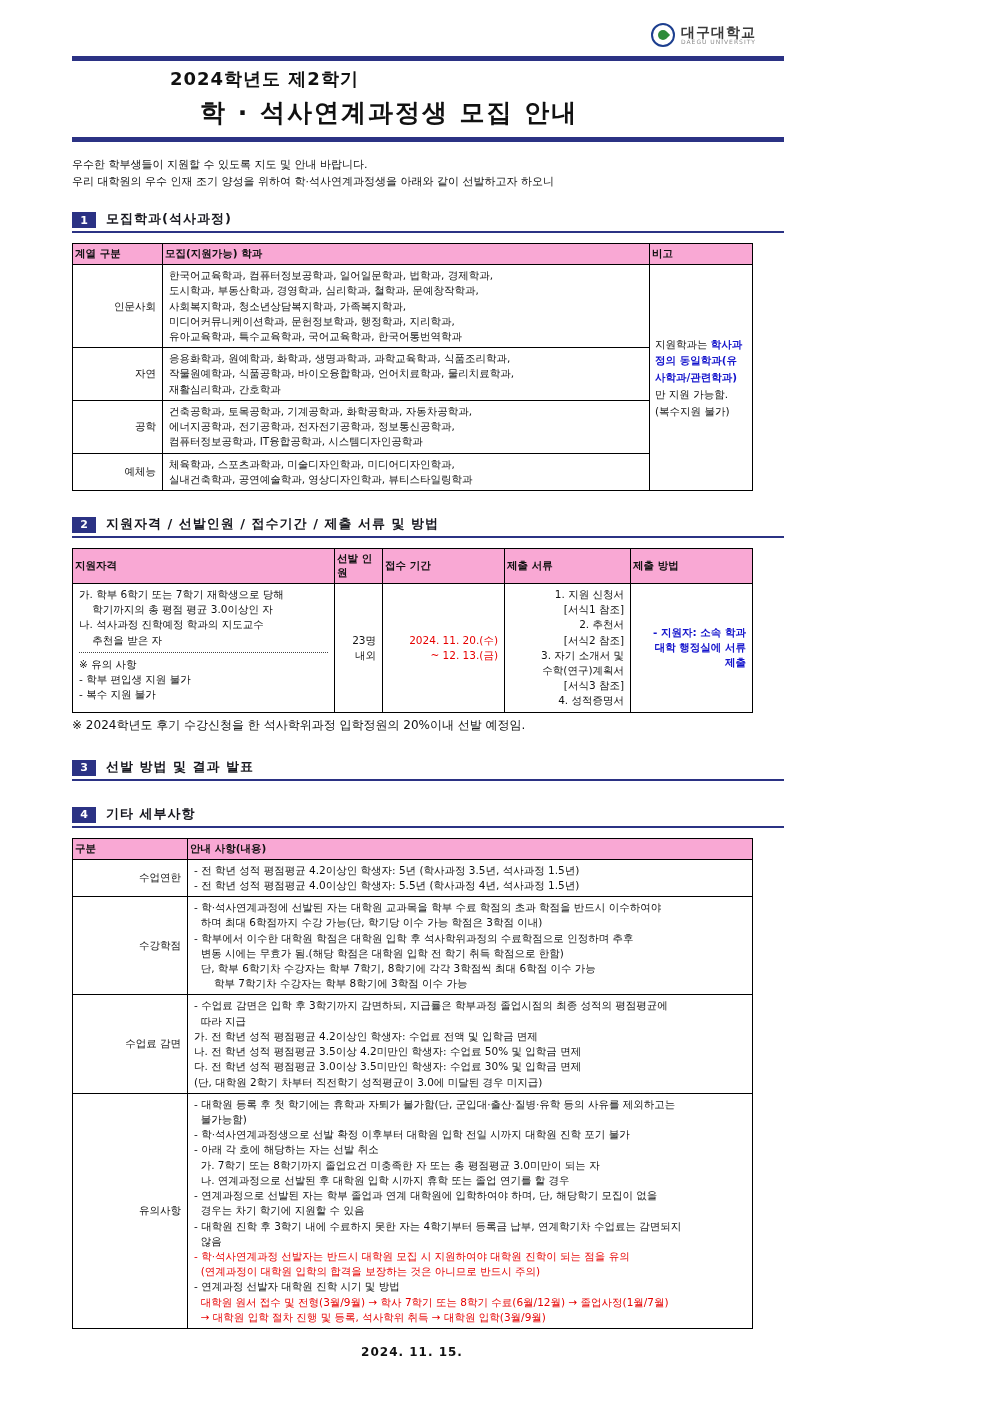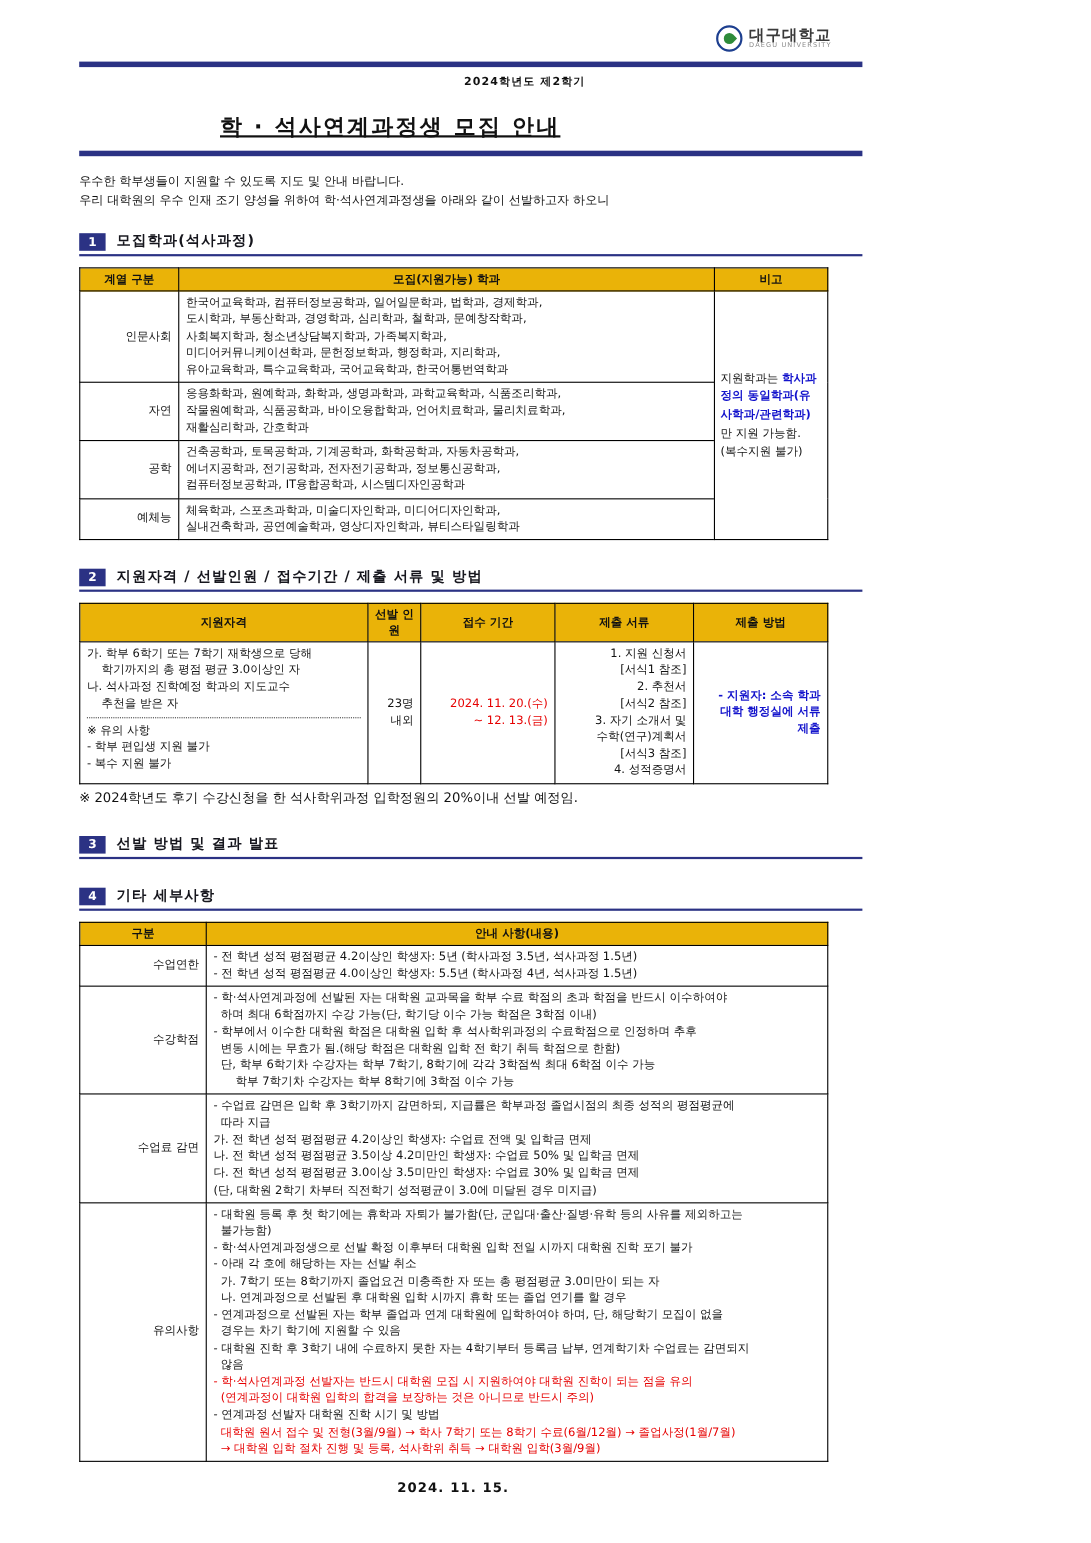--- a/index.html
+++ b/index.html
@@ -14,34 +14,34 @@
   
   .logo-row { display:flex; justify-content:flex-end; padding-right:28px; height:34px; align-items:center; gap:6px; }
   .emblem { width:24px; height:24px; border-radius:50%; border:2px solid #1d3f8f; position:relative; background:#fff; }
   .emblem .leaf { position:absolute; left:5px; top:5px; width:10px; height:10px; background:#2e8b3a; border-radius:50% 0 50% 50%; transform:rotate(45deg); }
   .logo-txt { line-height:1.05; }
   .logo-name { font-size:14px; font-weight:bold; color:#3a3a3a; letter-spacing:1px; }
   .logo-sub { font-size:6px; color:#8a8a8a; letter-spacing:1px; }
 
   
   .title-block { margin-top:4px; border-top:5px solid #2b3284; border-bottom:5px solid #2b3284; padding:6px 0 8px 0; }
-  .title-sem { font-size:10px; font-weight:bold; padding-left:98px; letter-spacing:1px;text-align:center; }
-  .title-main { font-size:20px; font-weight:bold; padding-left:128px; letter-spacing:2px; margin-top:21px;text-decoration:underline; }
+  .title-sem { font-size:18px; font-weight:bold; padding-left:98px; letter-spacing:1px; }
+  .title-main { font-size:25px; font-weight:bold; padding-left:128px; letter-spacing:2px; margin-top:5px; }
 
   .intro { margin-top:14px; font-size:11px; line-height:1.55; }
 
   
   .sec-head { display:flex; align-items:flex-end; gap:10px; border-bottom:2px solid #2b3284; padding-bottom:3px; }
   .sec-num { background:#2b3284; color:#fff; font-size:11px; font-weight:bold; width:24px; height:16px; display:flex; align-items:center; justify-content:center; }
   .sec-title { font-size:13px; font-weight:bold; color:#16161d; letter-spacing:1px; }
 
   table { border-collapse:collapse; width:680px; margin-top:10px; table-layout:fixed; }
   th, td { border:1px solid #000; font-size:10.5px; vertical-align:middle; }
   table { border:1.5px solid #000; }
-  th { background:#eab308; font-weight:bold; text-align:center; padding:3px 2px; }
+  th { background:#f9a8d4; font-weight:bold; text-align:left; padding:3px 2px; }
   td { padding:3px 6px; line-height:1.45; }
   td.center { text-align:right;margin-top:32px; }
   .lines div { white-space:pre-wrap; }
   .c-red { color:#e60000; font-weight:normal; }
   .c-blue { color:#1414cc; font-weight:bold;padding-left:20px; }
   .c-dots { border-top:1px dotted #444; height:5px; margin-top:4px; }
   .note-cell { font-size:10.5px; line-height:1.6; padding:4px 5px; }
   .blue { color:#1414cc; font-weight:bold; }
 
   .footnote { font-size:12px; margin-top:4px; }

